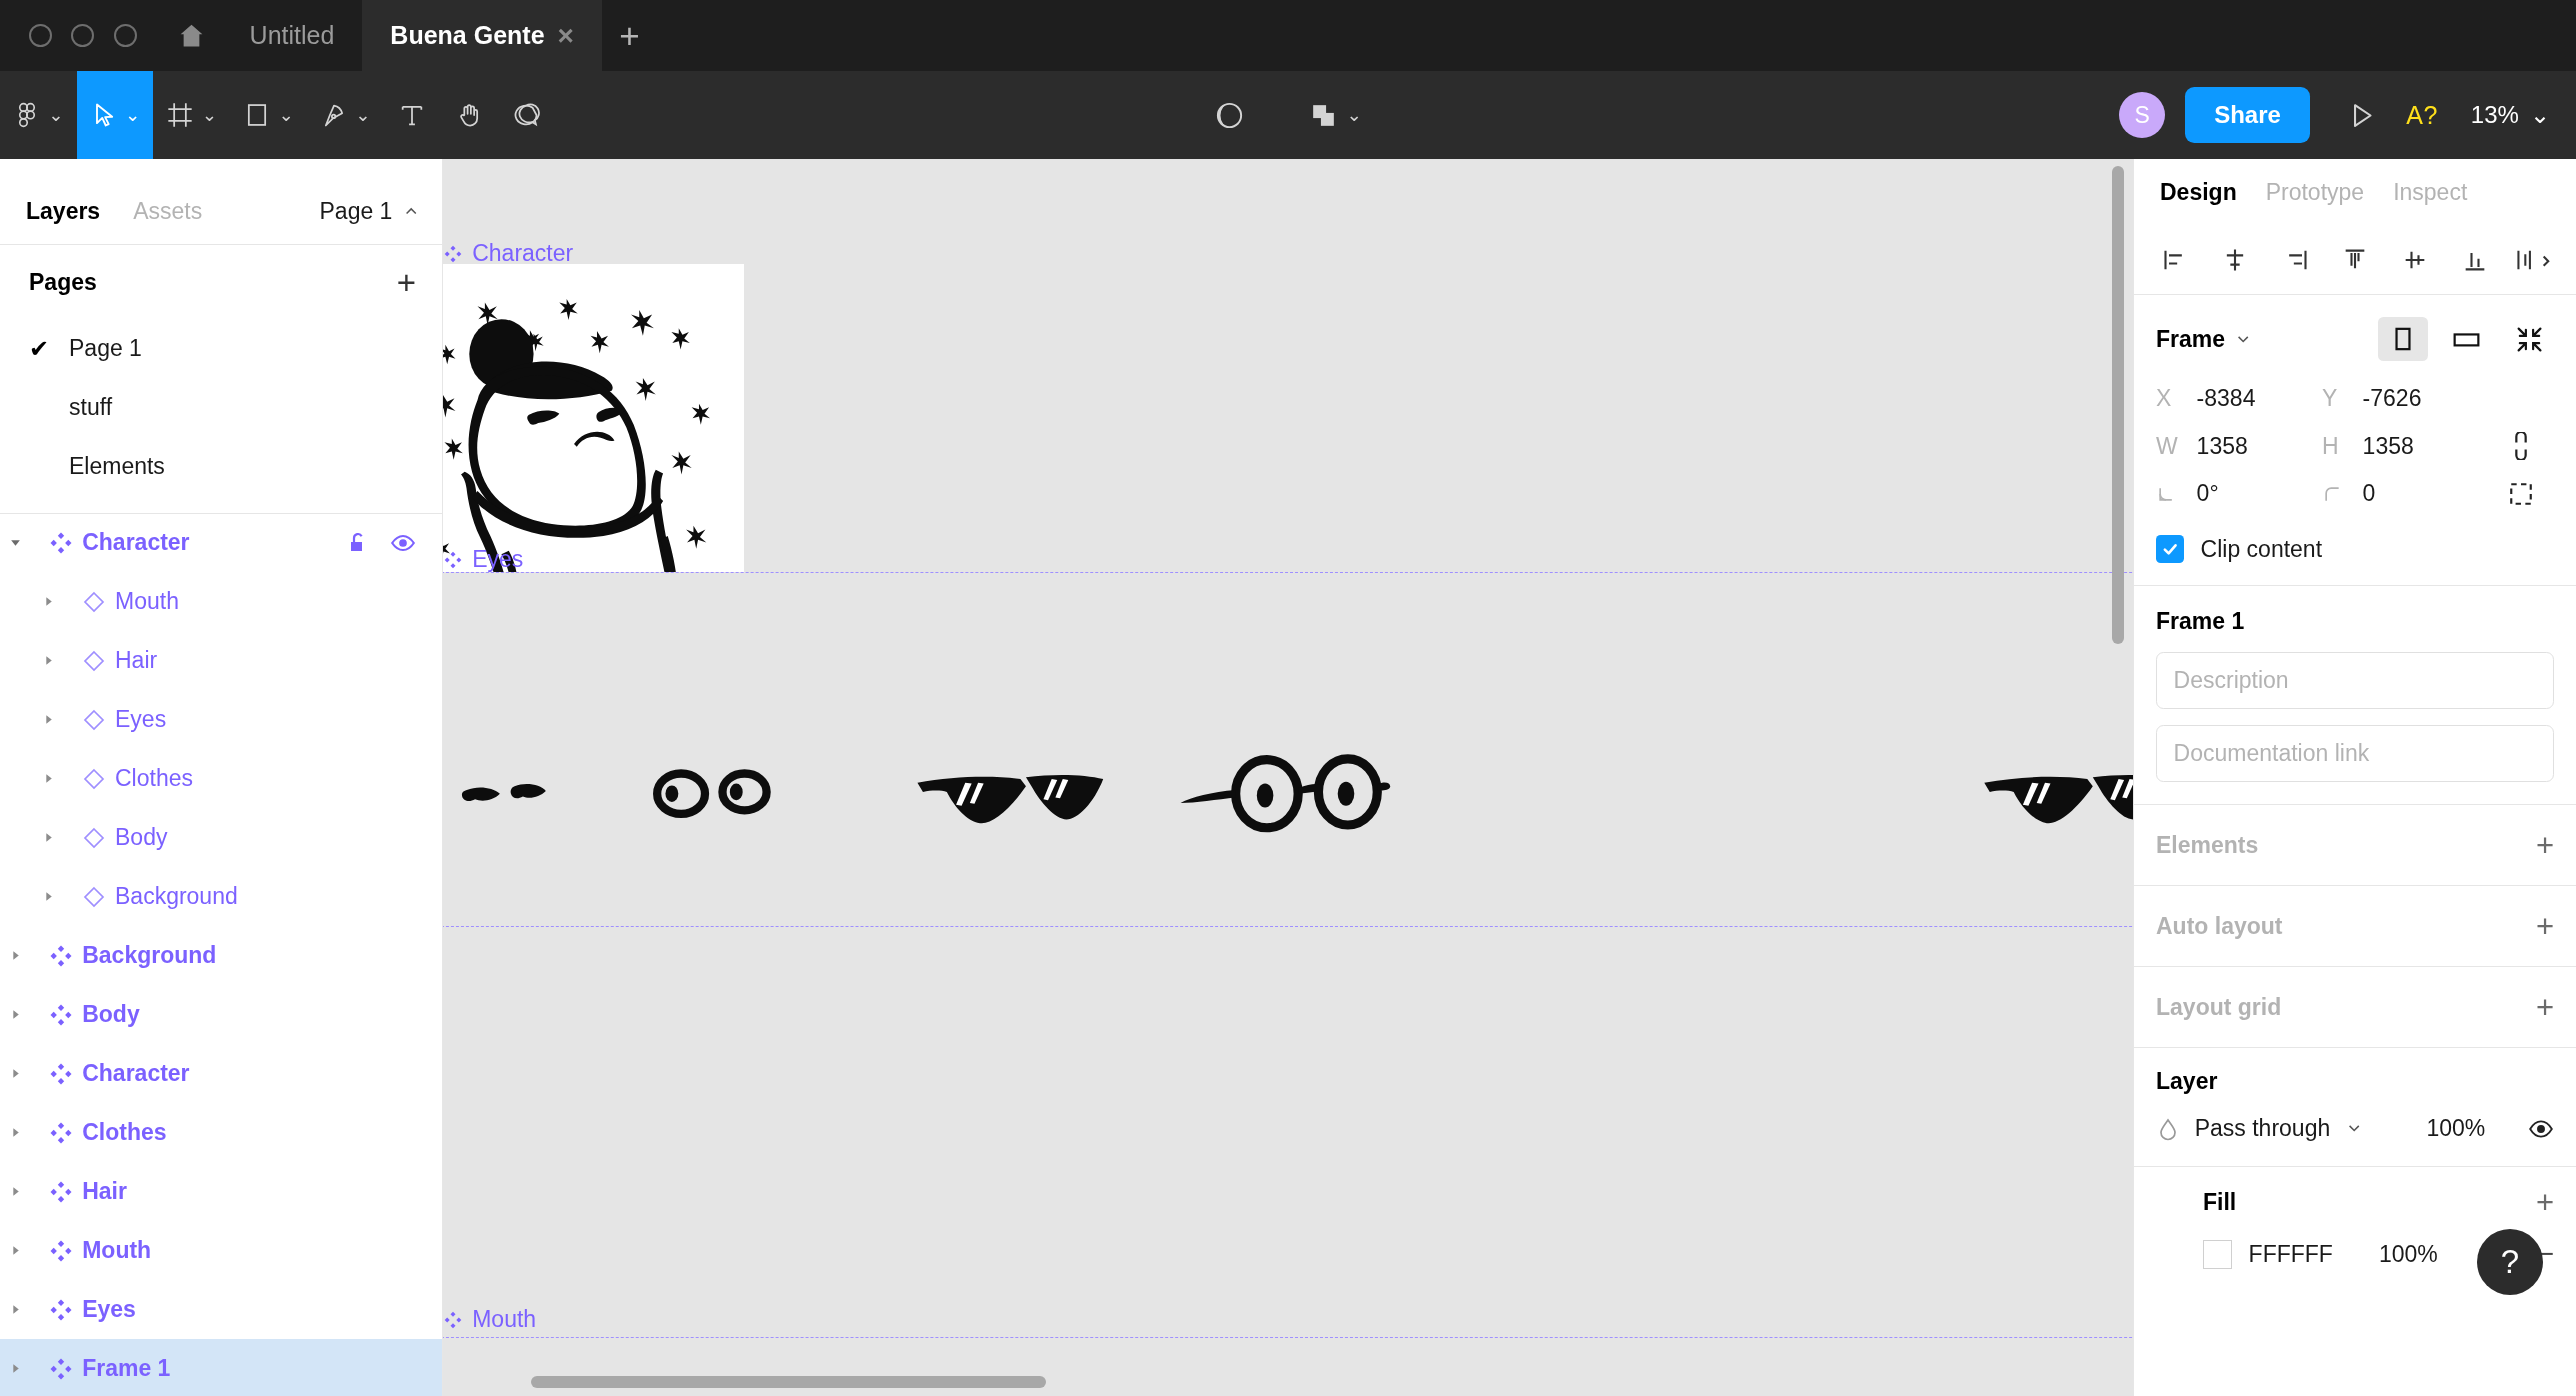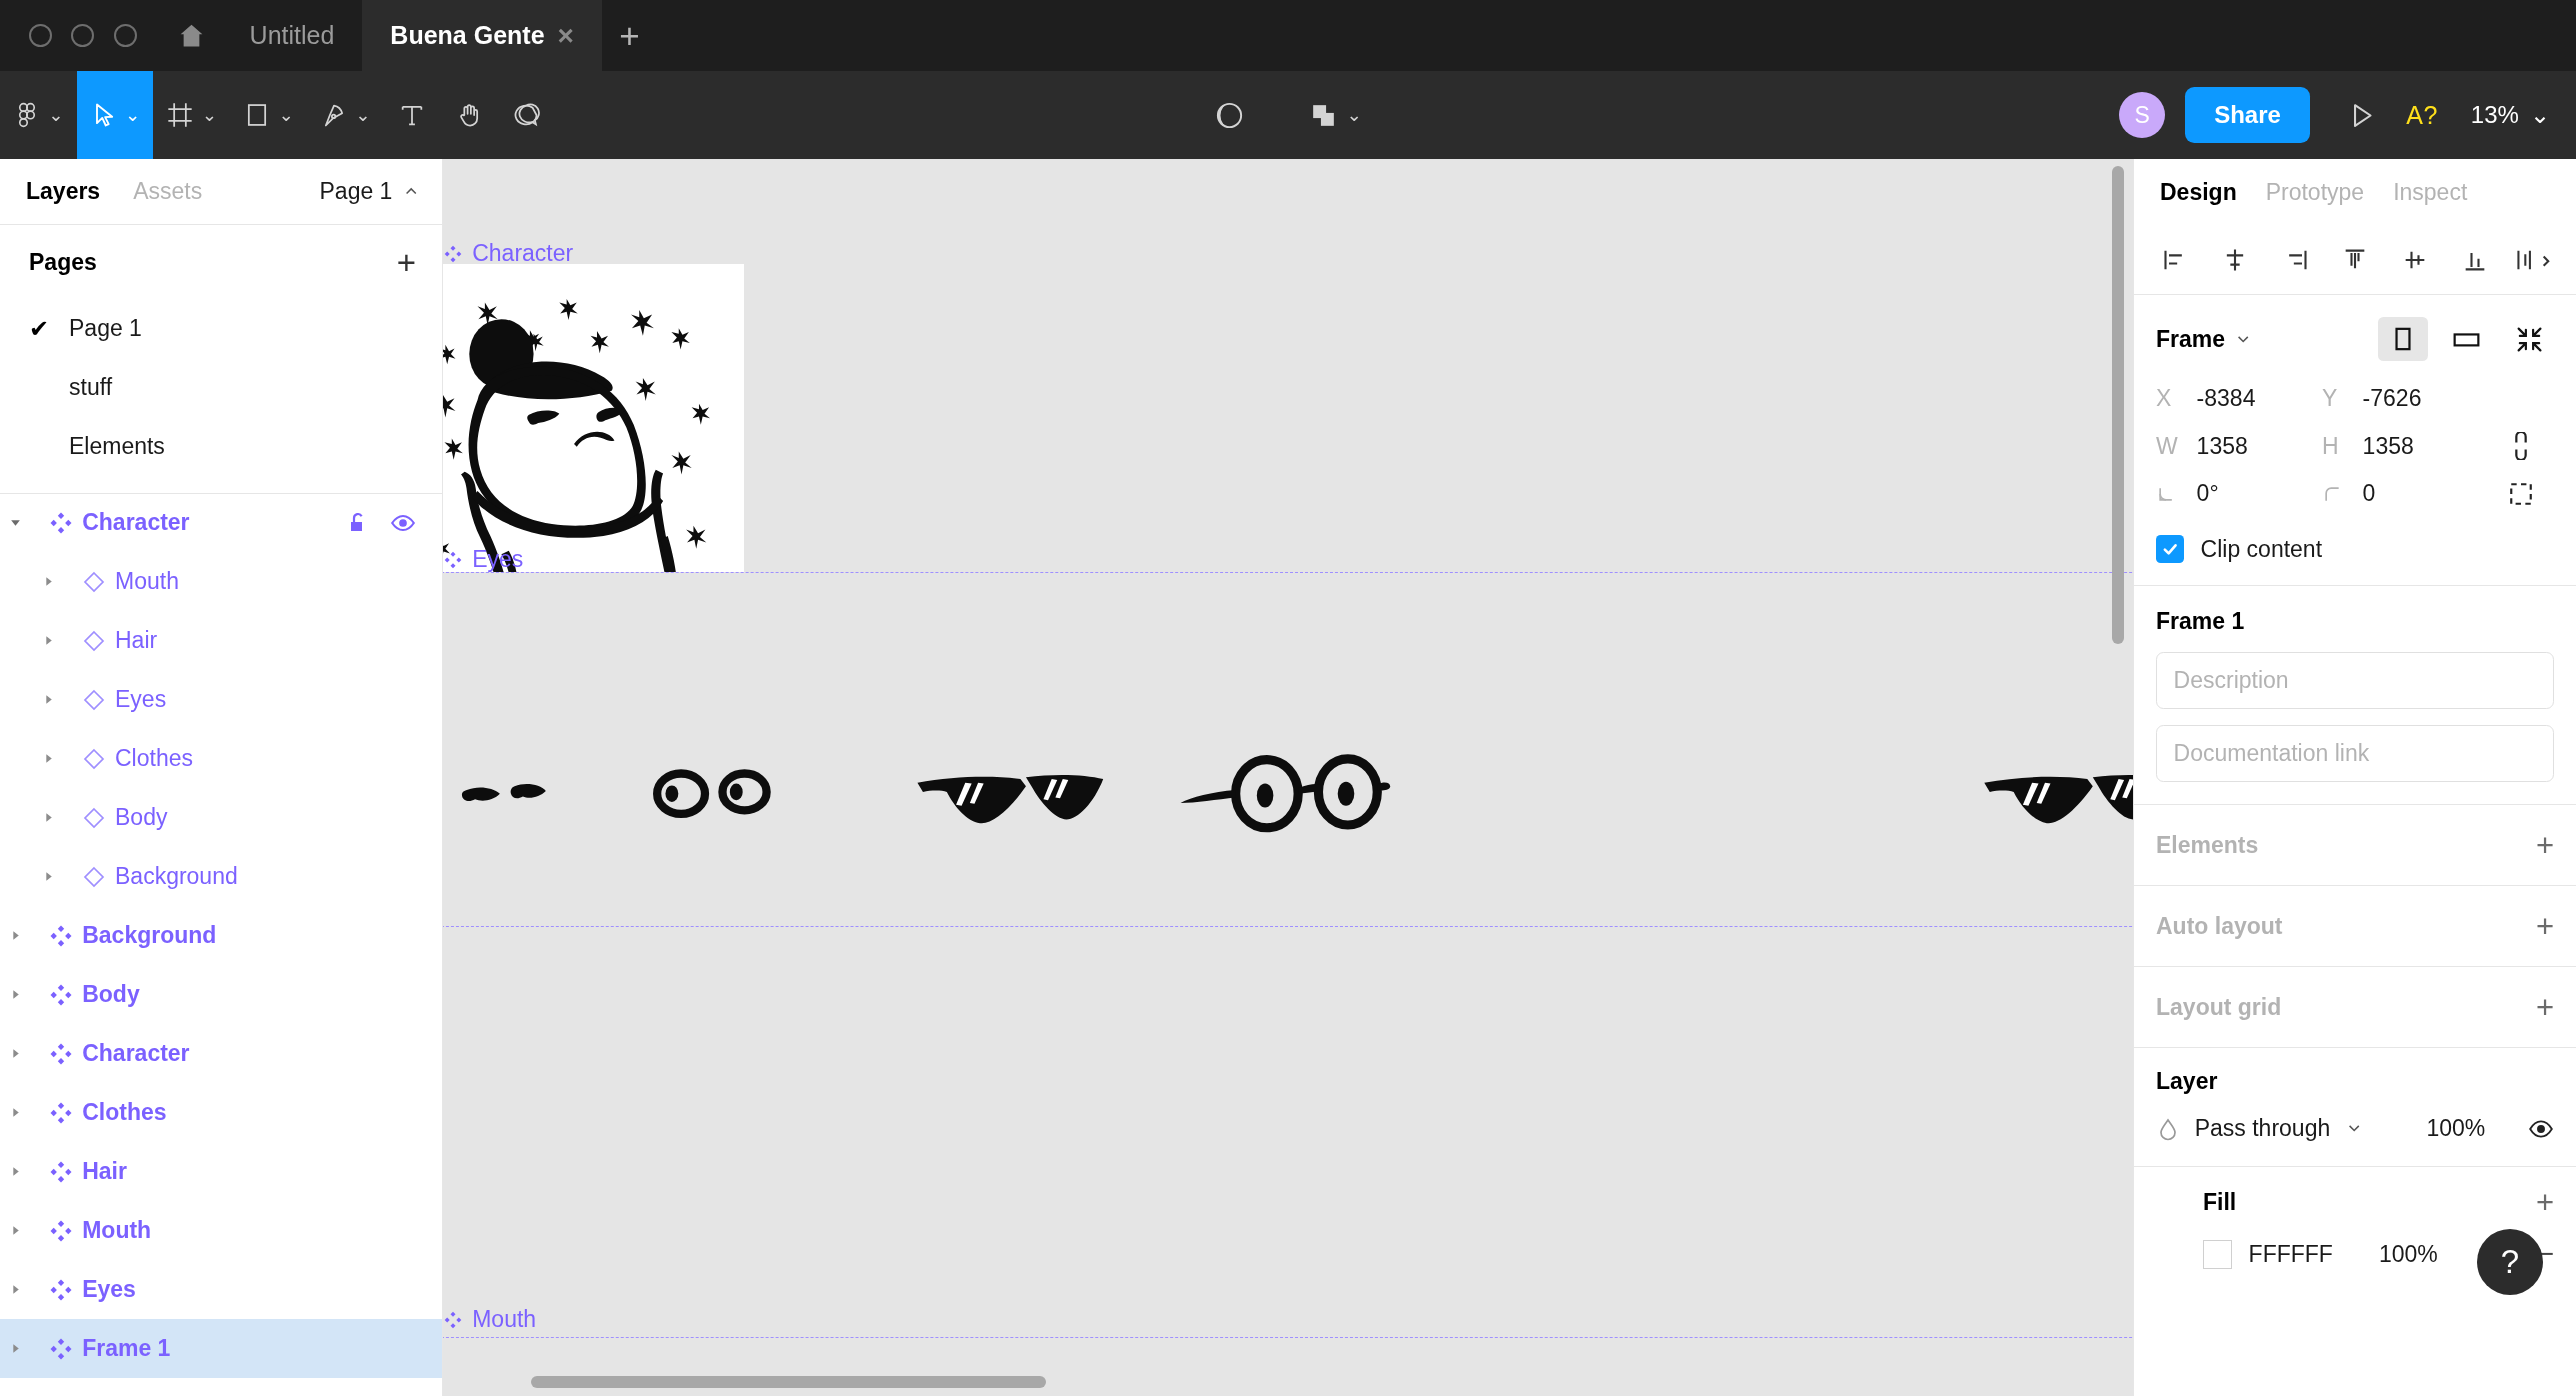--- a/index.html
+++ b/index.html
@@ -63,21 +63,21 @@
   .ay { color:#ffe01b; font-size:25px; margin-right:33px; letter-spacing:0.5px; }
   .zoomlevel { color:#ffffff; font-size:24px; display:flex; align-items:center; gap:11px; }
 
   
   .leftpanel {
     position:absolute; left:0; top:159px; width:443px; height:1237px;
     background:#ffffff; border-right:0.9px solid #e6e6e6; overflow:hidden;
   }
   .lp-tabs {
     height:66px; display:flex; align-items:center; padding:0 26px; gap:33px;
-    border-bottom:0.9px solid #e6e6e6; position:relative;
+    border-bottom:0.9px solid #e6e6e6; position:relative;margin-top:20px;
   }
   .lp-tab { font-size:23px; color:#b3b3b3; }
   .lp-tab.active { color:#000000; font-weight:bold; }
   .lp-page-sel {
     position:absolute; right:22px; display:flex; align-items:center; gap:9.2px;
     font-size:23px; color:#1a1a1a;
   }
   .pages-head {
     height:74px; display:flex; align-items:center; padding:0 29px;
     font-size:23px; font-weight:bold; color:#000; position:relative;

